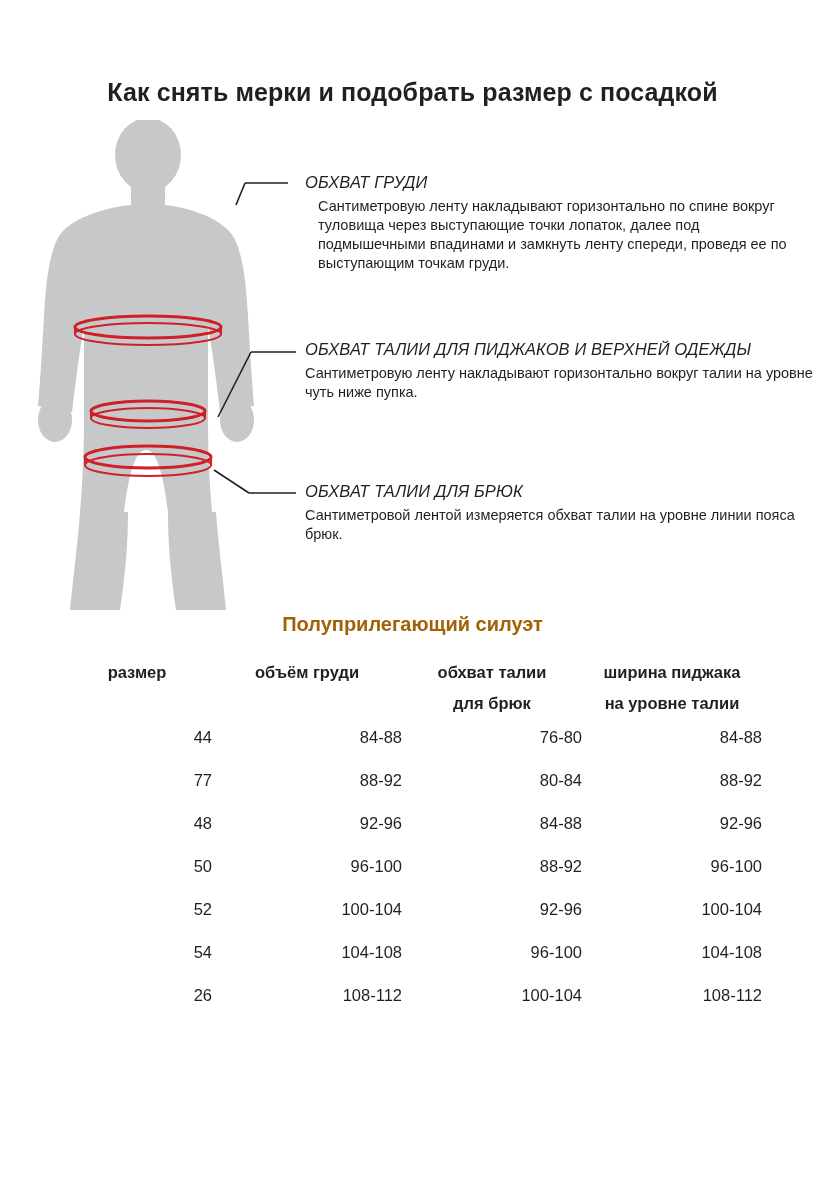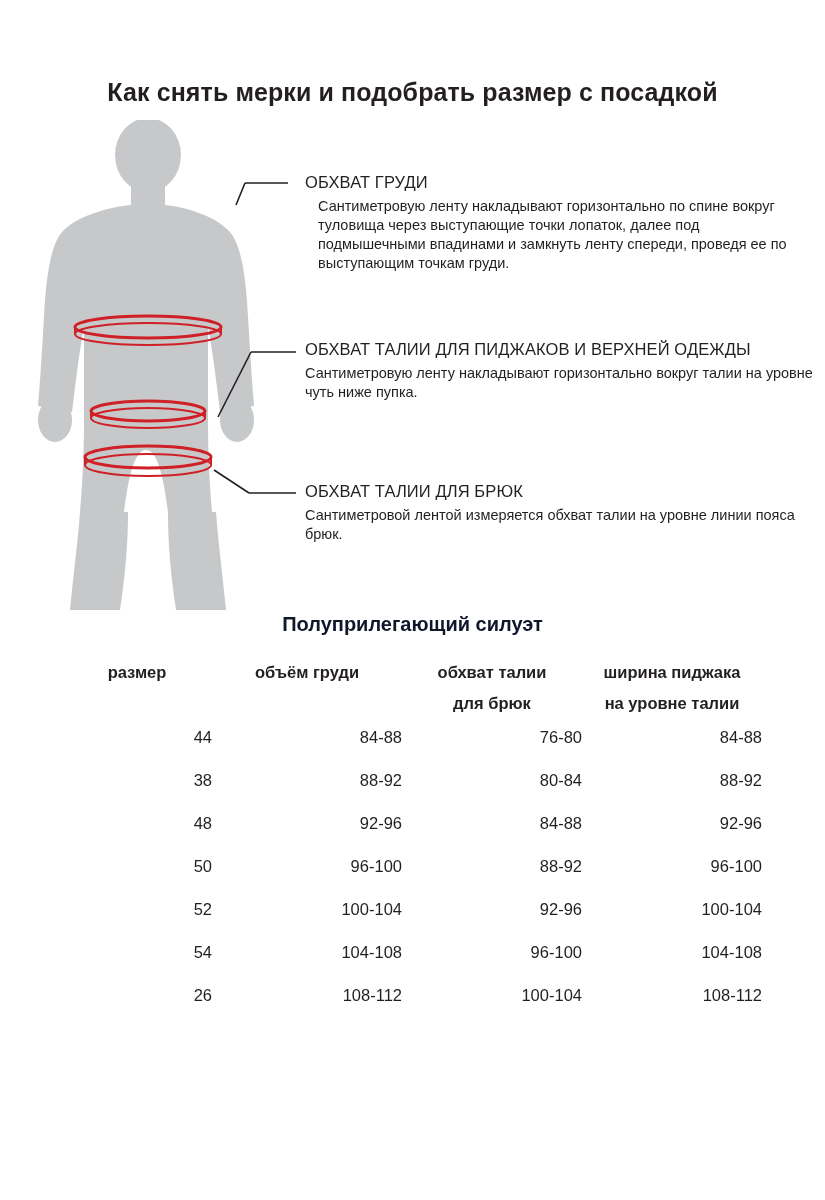--- a/index.html
+++ b/index.html
@@ -46,20 +46,21 @@
 
   
   .callout {
     position: absolute;
   }
   .callout-head {
     font-size: 16.5px;
     color: #231f20;
     letter-spacing: 0.1px;
     white-space: nowrap;
+    font-style: italic;
   }
   .callout-body {
     font-size: 14.5px;
     line-height: 19px;
     color: #231f20;
     margin-top: 5px;
   }
 
   #callout-chest { left: 305px; top: 173px; width: 500px; }
   #callout-chest .callout-body { margin-left: 13px; }
@@ -76,21 +77,21 @@
 
   
   .table-title {
     position: absolute;
     top: 613px;
     left: 0;
     width: 825px;
     text-align: center;
     font-size: 20px;
     font-weight: bold;
-    color: #0f172a;
+    color: #a16207;
   }
 
   table.size-table {
     position: absolute;
     top: 660px;
     left: 62px;
     width: 700px;
     border-collapse: collapse;
     font-size: 16px;
   }
@@ -229,21 +230,21 @@
       </tr>
     </thead>
     <tbody>
       <tr>
         <td class="col-size">44</td>
         <td class="col-chest">84-88</td>
         <td class="col-waist">76-80</td>
         <td class="col-jacket">84-88</td>
       </tr>
       <tr>
-        <td class="col-size">38</td>
+        <td class="col-size">77</td>
         <td class="col-chest">88-92</td>
         <td class="col-waist">80-84</td>
         <td class="col-jacket">88-92</td>
       </tr>
       <tr>
         <td class="col-size">48</td>
         <td class="col-chest">92-96</td>
         <td class="col-waist">84-88</td>
         <td class="col-jacket">92-96</td>
       </tr>

